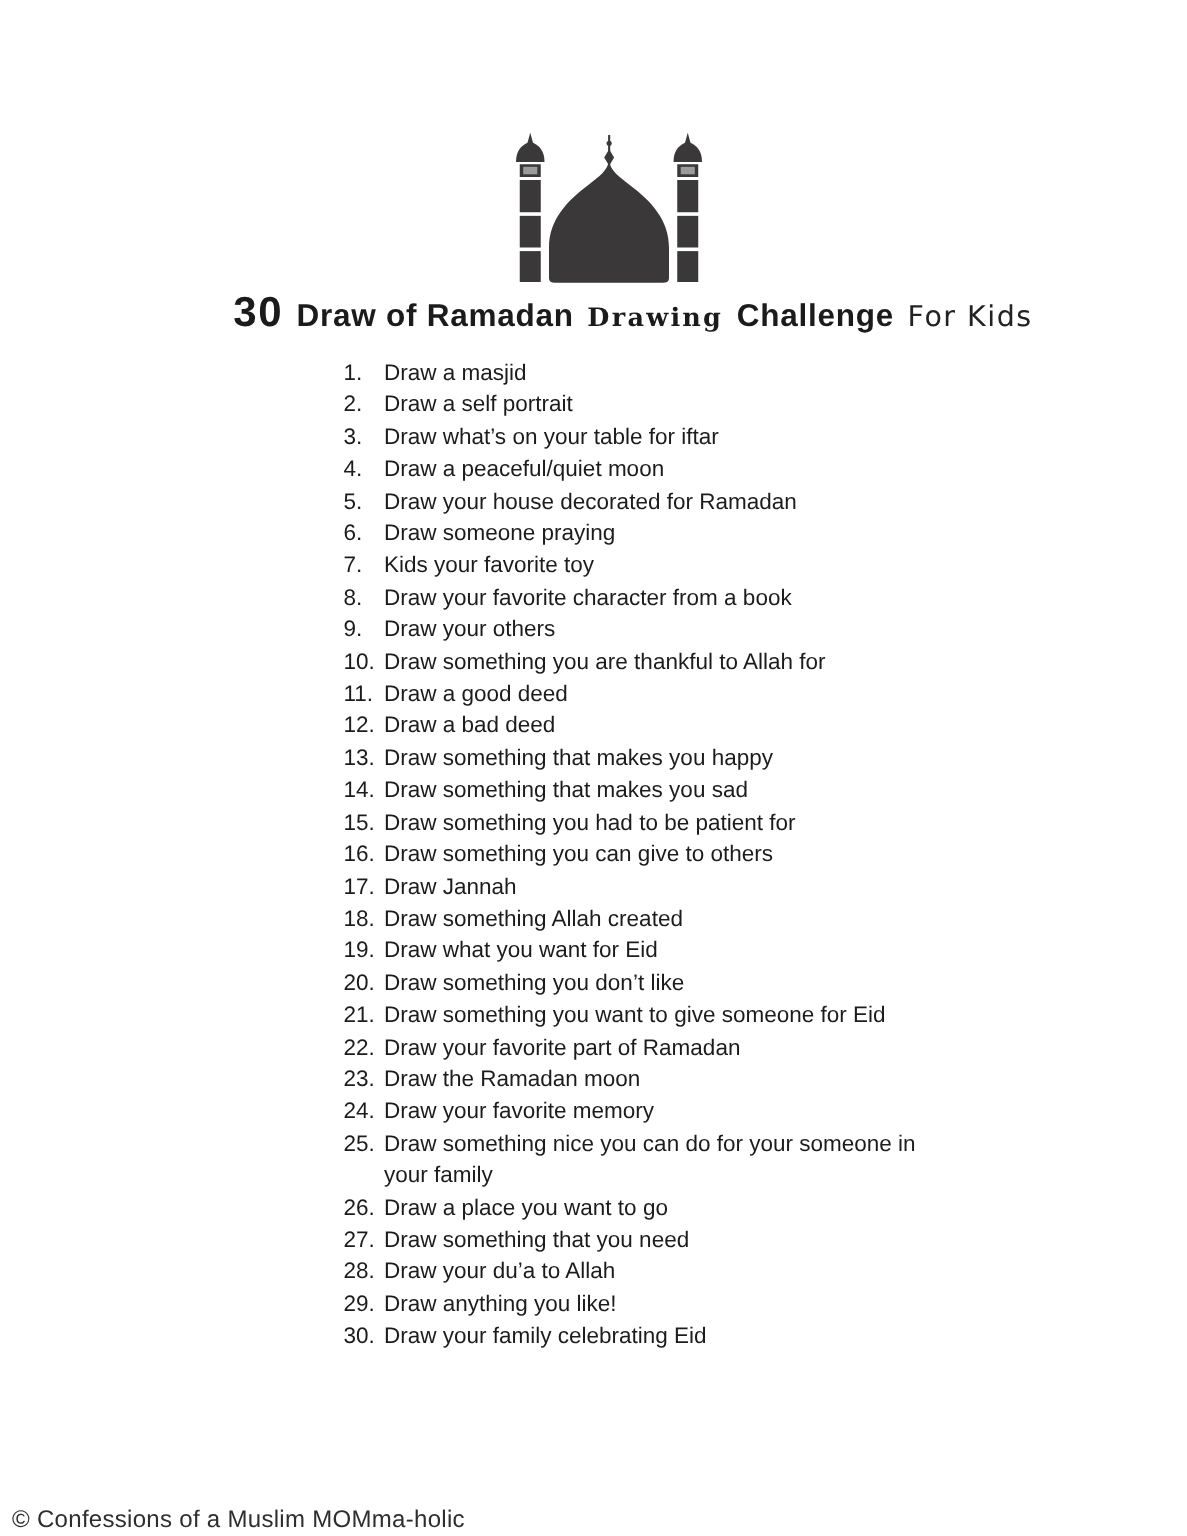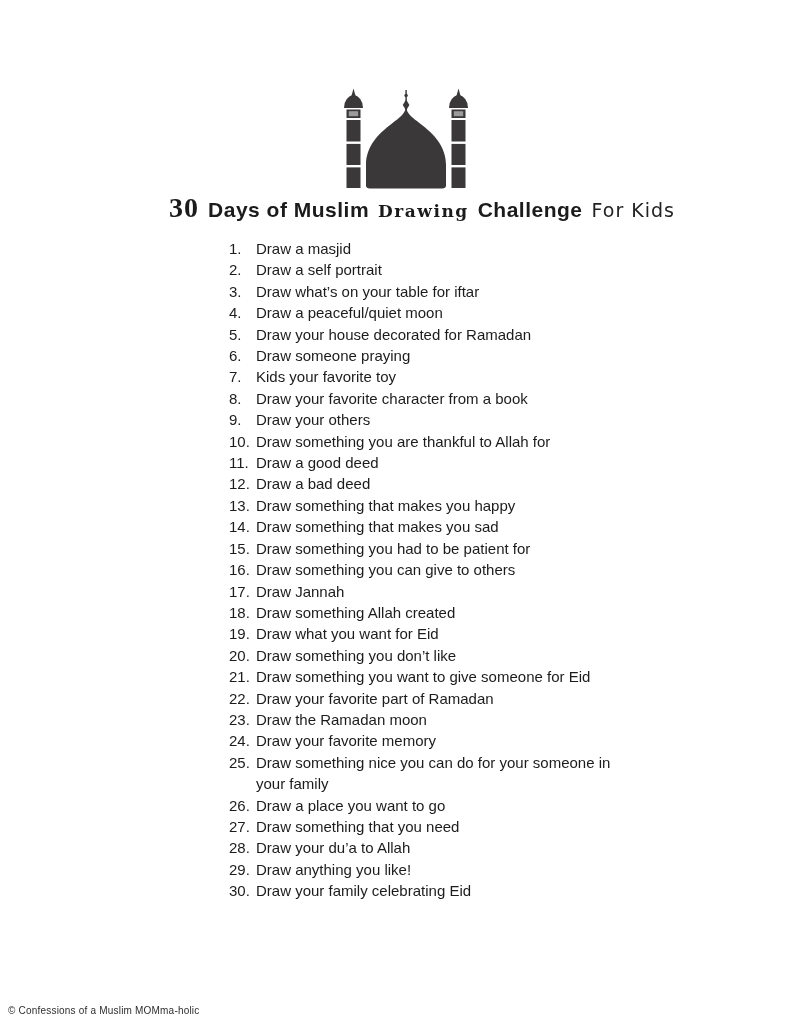--- a/index.html
+++ b/index.html
@@ -33,21 +33,21 @@
     top: 192px;
     width: 751px;
     display: flex;
     justify-content: center;
     align-items: baseline;
     gap: 9px;
     color: #1b1b1b;
     white-space: nowrap;
   }
   .t-num {
-    font-family: Liberation Serif, serif;
+    font-family: Liberation Sans, sans-serif;
     font-weight: 700;
     font-size: 28px;
     letter-spacing: 1px;
     margin-left: 33px;
   }
   .t-bold {
     font-family: "Liberation Sans", sans-serif;
     font-weight: 700;
     font-size: 21px;
     letter-spacing: 0.5px;
@@ -88,21 +88,21 @@
   }
   .list .txt {
     max-width: 374px;
   }
 
   
   .footer {
     position: absolute;
     left: 8px;
     top: 1005px;
-    font-size: 10px;
+    font-size: 16px;
     color: #2e2e2e;
     letter-spacing: 0.2px;
     text-align: center;
   }
 </style>
 </head>
 <body>
 
 <div class="page">
 
@@ -138,21 +138,21 @@
         L 30,97.5 Q 30,100.5 34,100.5
         L 106,100.5 Q 110,100.5 110,97.5
         L 110,77
         C 110,58.5 98,46 84,35.5
         C 76.5,29.5 71,26 70,19 Z" fill="#3a3838"></path>
     </g>
   </svg>
 
   <div class="title">
     <span class="t-num">30</span>
-    <span class="t-bold">Days of Muslim</span>
+    <span class="t-bold">Draw of Ramadan</span>
     <span class="t-drawing">Drawing</span>
     <span class="t-bold">Challenge</span>
     <span class="t-kids">For Kids</span>
   </div>
 
   <ol class="list" id="challenge-list">
       <li>
         <span class="num">1.</span>
         <span class="txt">Draw a masjid</span>
       </li>

